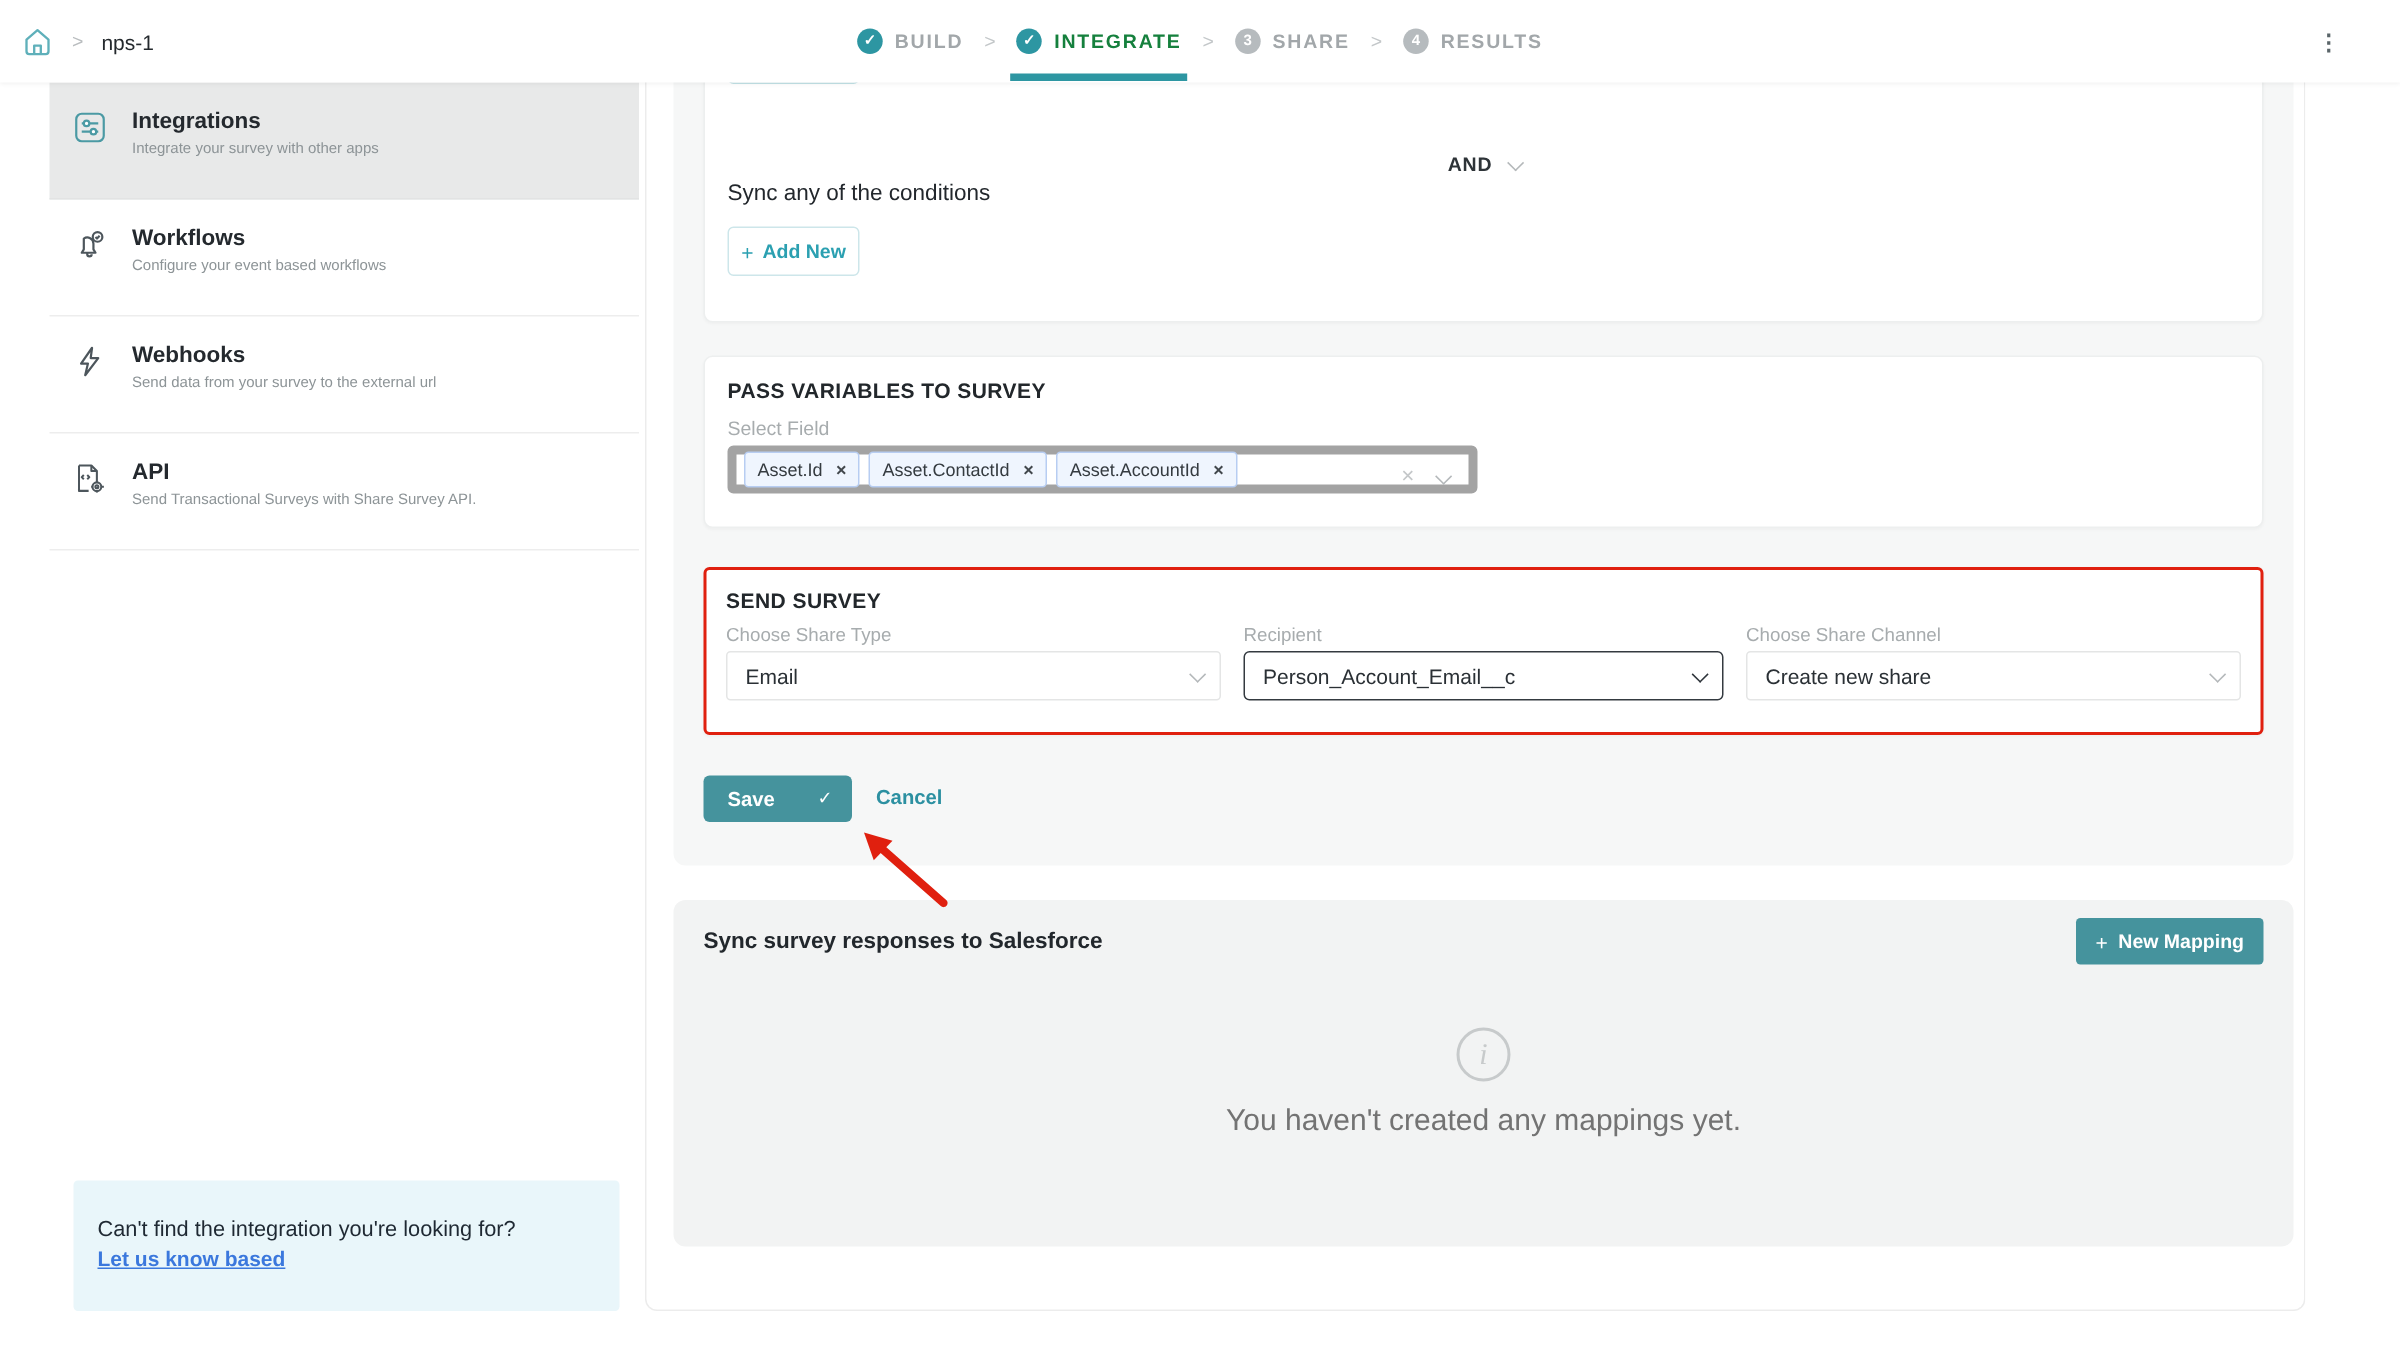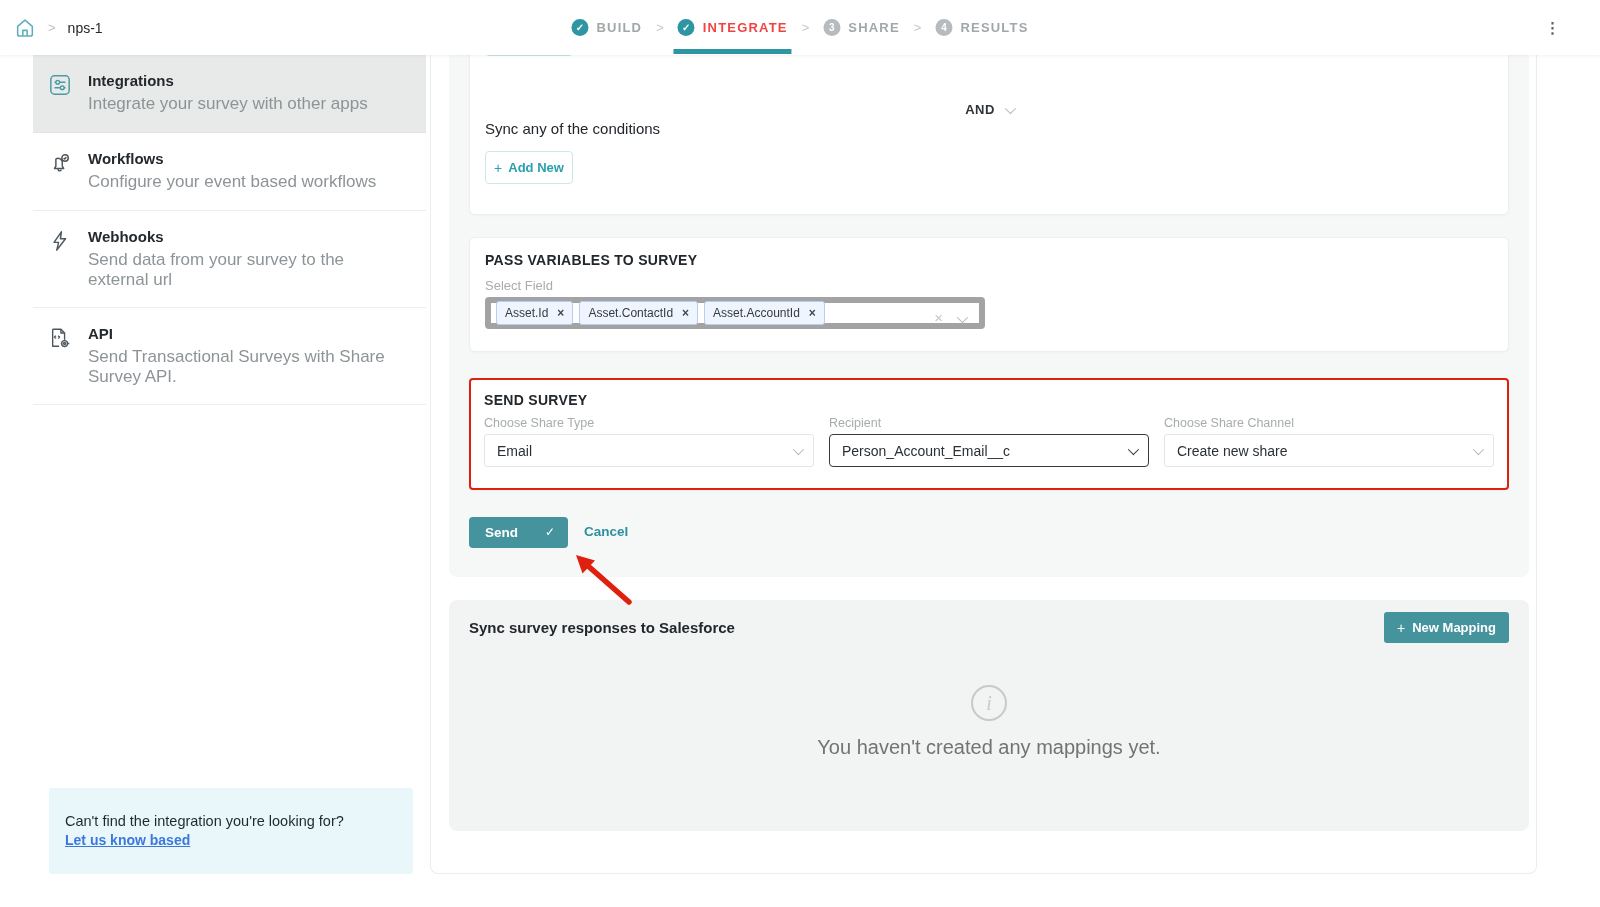--- a/index.html
+++ b/index.html
@@ -14,34 +14,34 @@
   .bc-sep { color:#b9bdbf; font-size:13px; }
   .bc-label { font-size:14px; color:#24292d; cursor:pointer; }
   .stepper { position:absolute; left:50%; top:0; transform:translateX(-50%); height:55px;
     display:flex; align-items:center; gap:14px; white-space:nowrap; }
   .step { display:inline-flex; align-items:center; gap:8px; position:relative; cursor:pointer; }
   .step-circle { width:17px; height:17px; border-radius:50%; color:#fff; font-size:10px; font-weight:bold;
     display:inline-flex; align-items:center; justify-content:center; line-height:1; }
   .step-circle.done { background:#2d96a2; }
   .step-circle.todo { background:#b6bbbe; }
   .step-label { font-size:13px; font-weight:bold; letter-spacing:1.2px; color:#a2a7aa; }
-  .step.active .step-label { color:#ef4444; }
+  .step.active .step-label { color:#15803d; }
   .step-sep { color:#c3c7c9; font-size:13px; }
   .step-underline { position:absolute; left:-4px; right:-4px; bottom:-18px; height:5px; background:#2d96a2; }
   .kebab { position:absolute; right:40px; top:0; height:55px; display:flex; align-items:center;
     color:#5a6569; font-size:15px; font-weight:bold; cursor:pointer; }
 
   
   .sidebar { position:absolute; left:0; top:55px; width:393px; bottom:0; background:#fff; z-index:5;margin-left:33px; }
   .side-item { position:relative; padding:17px 20px 17px 16px; min-height:78px; cursor:pointer;
     border-bottom:1px solid #ededed; }
   .side-item.selected { background:#e8e9e9; border-bottom:1px solid #e2e3e3; }
   .side-ic { position:absolute; left:16px; top:19px; width:22px; height:22px; }
   .side-title { margin-left:39px; font-size:15px; font-weight:bold; color:#24292e; }
-  .side-desc { margin-left:39px; margin-top:5px; font-size:17px; color:#8d9497; }
+  .side-desc { margin-left:39px; margin-top:5px; font-size:10px; color:#8d9497; }
   .side-footer { position:absolute; left:16px; bottom:33px; width:364px; background:#e9f6fa;
     border-radius:3px; padding:25px 16px; }
   .side-footer .q { font-size:14.5px; color:#1f2933; }
   .side-footer .lnk { display:inline-block; margin-top:3px; font-size:14px; font-weight:bold;
     color:#3b78dd; text-decoration:underline; cursor:pointer; }
 
   
   .main-card { position:absolute; left:430px; top:45px; width:1107px; height:829px; background:#fff;
     border:1px solid #ececec; border-top:none; border-radius:8px; z-index:1; }
   .panel-a { position:absolute; left:18px; top:0; width:1080px; height:532px; background:#f6f7f7; border-radius:8px; }
@@ -272,21 +272,21 @@
       <div class="f-col" style="left:693px; width:330px;">
         <div class="field-label">Choose Share Channel</div>
         <div class="selectbox">
           <span>Create new share</span>
           <span class="chev"></span>
         </div>
       </div>
     </div>
 
     <button class="save-btn">
-      <span>Send</span>
+      <span>Save</span>
       <span class="save-check">✓</span>
     </button>
     <span class="cancel-lnk">Cancel</span>
   </div>
 
   <div class="panel-b">
     <div class="sync-title">Sync survey responses to Salesforce</div>
     <button class="new-map-btn">
       <span class="plus-g">+</span>
       <span>New Mapping</span>

